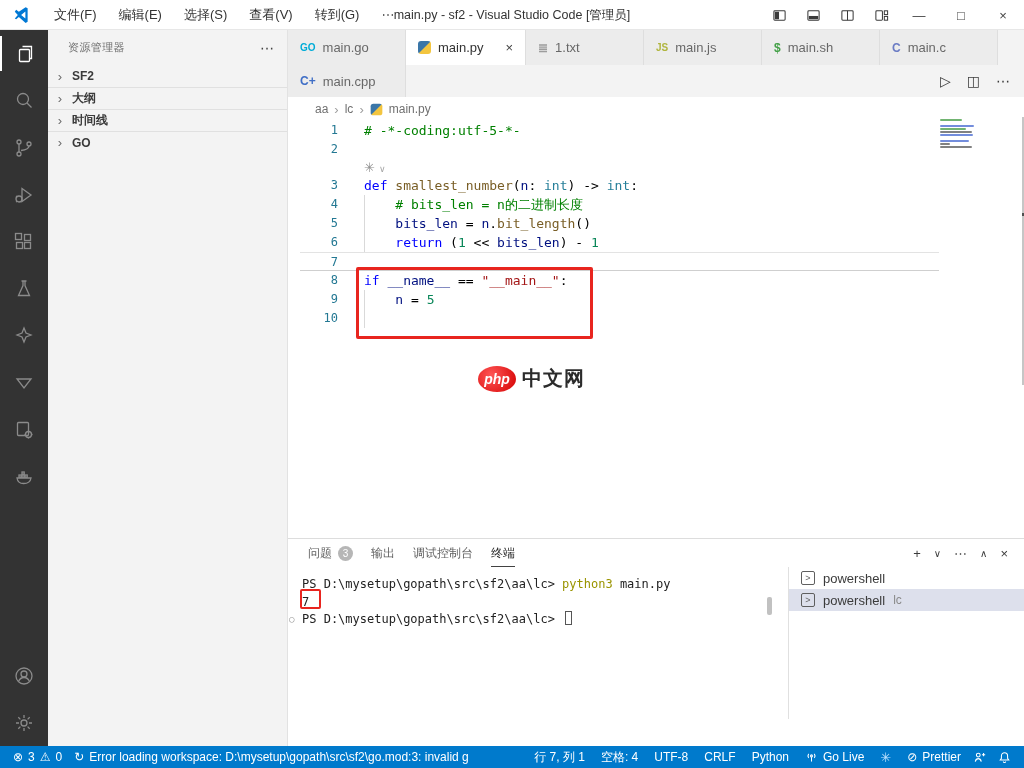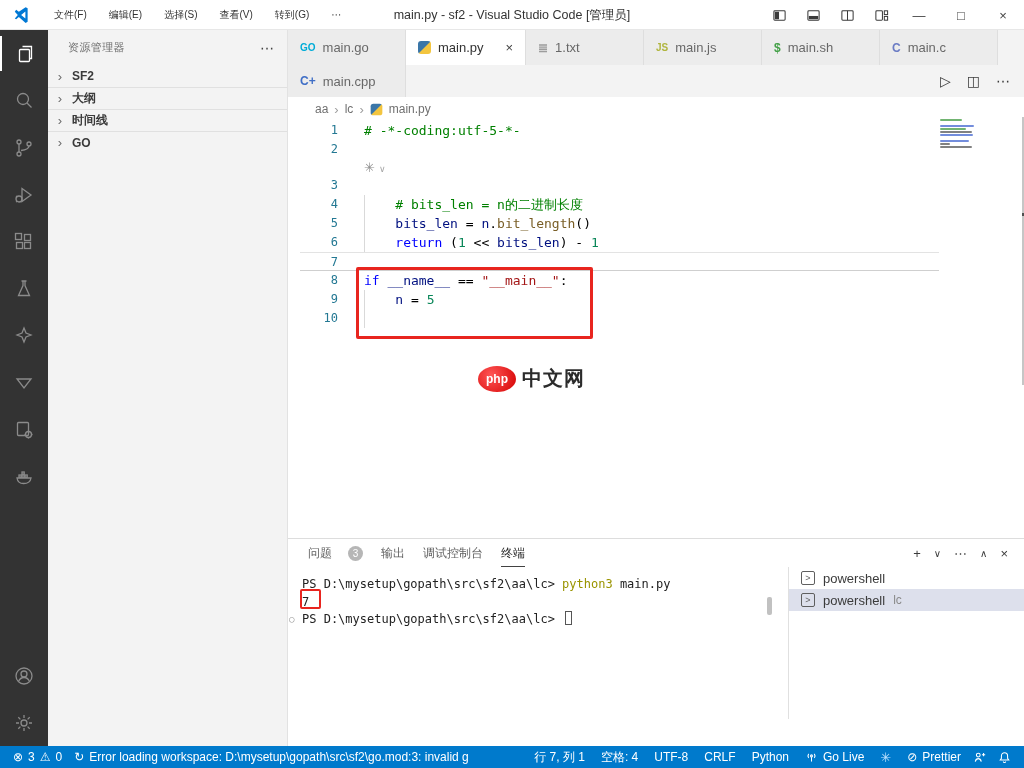--- a/index.html
+++ b/index.html
@@ -3,21 +3,21 @@
 <meta charset="utf-8">
 <style>
   *{box-sizing:border-box;margin:0;padding:0}
   html,body{width:1024px;height:768px;overflow:hidden}
   body{position:relative;font-family:"Liberation Sans",sans-serif;background:#fff;font-size:13px;color:#333;cursor:default}
 
   
   .titlebar{position:absolute;left:0;top:0;width:1024px;height:30px;background:#ffffff;border-bottom:1px solid #e7e7e7;display:flex;align-items:center}
   .vslogo{width:18px;height:18px;margin:0 12px 0 13px;flex:none}
   .menubar{display:flex;align-items:center;height:30px}
-  .menu-item{padding:0 11px;line-height:30px;font-size:10px;color:#333}
+  .menu-item{padding:0 11px;line-height:30px;font-size:13px;color:#333}
   .wintitle{position:absolute;left:50%;transform:translateX(-50%);line-height:30px;font-size:12.5px;color:#333;white-space:nowrap}
   .wincontrols{position:absolute;right:0;top:0;height:30px;display:flex;align-items:center}
   .layout-ic{width:34px;height:30px;display:flex;align-items:center;justify-content:center}
   .sysbtn{width:42px;height:30px;display:flex;align-items:center;justify-content:center;font-size:13px;color:#444}
   .layout-ic svg{width:15px;height:15px}
   .layout-ic svg *{stroke:#3b3b3b;fill:none;stroke-width:1.1}
   .layout-ic svg .fillp{fill:#3b3b3b;stroke:none}
 
   
   .activitybar{position:absolute;left:0;top:30px;width:48px;height:716px;background:#333333;display:flex;flex-direction:column;align-items:stretch}
@@ -59,27 +59,27 @@
   .tk-com{color:#008000}.tk-kw{color:#0000ff}.tk-var{color:#001080}.tk-ty{color:#267f99}.tk-num{color:#098658}.tk-str{color:#a31515}.tk-fn{color:#795e26}
   .widget-row{position:absolute;left:64px;height:17px;line-height:17px;color:#8f8f8f}
   .widget-row .pin{font-size:13px}
   .widget-row .chev{font-size:9px;margin-left:4px;color:#a5a5a5}
   .anno-rect{position:absolute;border:3px solid #e8251f;border-radius:2px;pointer-events:none}
   .minimap{position:absolute;left:638px;top:22px;width:42px;height:38px}
   .minimap i{position:absolute;left:2px;height:2px;border-radius:1px;opacity:.85}
   .scrollstrip{position:absolute;left:722px;top:20px;width:14px;height:268px;background:#c6c6c6}
   .scrollmark{position:absolute;left:0;top:96px;width:14px;height:3px;background:#4f4f4f}
   .watermark{position:absolute;left:178px;top:268px;display:flex;align-items:center;gap:6px}
-  .wm-badge{width:38px;height:26px;border-radius:50%;background:radial-gradient(circle at 35% 35%,#f55,#d40000);color:#fff;font-weight:bold;font-size:12px;display:flex;align-items:center;justify-content:center}
+  .wm-badge{width:38px;height:26px;border-radius:50%;background:radial-gradient(circle at 35% 35%,#f55,#d40000);color:#fff;font-weight:bold;font-style:italic;font-size:14px;display:flex;align-items:center;justify-content:center}
   .wm-text{font-size:20px;font-weight:bold;color:#2b2b2b;letter-spacing:1px}
 
   
   .panel{position:absolute;left:288px;top:538px;width:736px;height:208px;background:#fff;border-top:1px solid #ddd}
   .panel-header{height:28px;display:flex;align-items:center;gap:18px;padding-left:20px;font-size:12px;color:#616161;position:relative}
-  .ptab{display:flex;align-items:center;gap:16px;height:28px;line-height:28px}
+  .ptab{display:flex;align-items:center;gap:6px;height:28px;line-height:28px}
   .ptab.active{color:#2b2b2b;border-bottom:1px solid #424242}
   .pbadge{display:inline-block;min-width:15px;height:15px;border-radius:8px;background:#b6b6b6;color:#fff;font-size:10px;line-height:15px;text-align:center;padding:0 2px}
   .panel-actions{position:absolute;right:16px;top:0;height:28px;display:flex;align-items:center;gap:13px;color:#3b3b3b;font-size:13px}
   .term-row{position:absolute;left:14px;height:18px;line-height:18px;font-size:12px;font-family:"DejaVu Sans Mono","Liberation Mono",monospace;color:#222;white-space:pre}
   .tk-cmd{color:#9a9400}
   .term-cursor{display:inline-block;width:7px;height:14px;border:1.5px solid #555;vertical-align:-2px;margin-left:3px}
   .term-deco{position:absolute;left:-13px;top:0;font-size:9px;color:#9a9a9a}
   .term-sep{position:absolute;left:500px;top:28px;width:1px;height:152px;background:#e0e0e0}
   .term-list{position:absolute;left:501px;top:28px;right:0}
   .tl-row{height:22px;display:flex;align-items:center;gap:8px;padding-left:12px;font-size:13px;color:#3b3b3b}
@@ -307,20 +307,21 @@
         <span class="lnum">1</span>
         <span class="code"><span class="tk-com"># -*-coding:utf-5-*-</span></span>
       </div>
       <div class="code-row" style="top: 43px;">
         <span class="lnum">2</span>
         <span class="code"></span>
       </div>
       <div class="widget-row" style="top: 62px;"><span class="pin">✳</span><span class="chev">∨</span></div>
       <div class="code-row" style="top: 79px;">
         <span class="lnum">3</span>
+        <span class="code"><span class="tk-kw">def</span><span> </span><span class="tk-fn">smallest_number</span><span>(</span><span class="tk-var">n</span><span>: </span><span class="tk-ty">int</span><span>) -&gt; </span><span class="tk-ty">int</span><span>:</span></span>
       </div>
       <div class="code-row" style="top: 98px;">
         <span class="lnum">4</span>
         <i class="guide"></i>
         <span class="code"><span>    </span><span class="tk-com"># bits_len = n的二进制长度</span></span>
       </div>
       <div class="code-row" style="top: 117px;">
         <span class="lnum">5</span>
         <i class="guide"></i>
         <span class="code"><span>    </span><span class="tk-var">bits_len</span><span> = </span><span class="tk-var">n</span><span>.</span><span class="tk-fn">bit_length</span><span>()</span></span>

